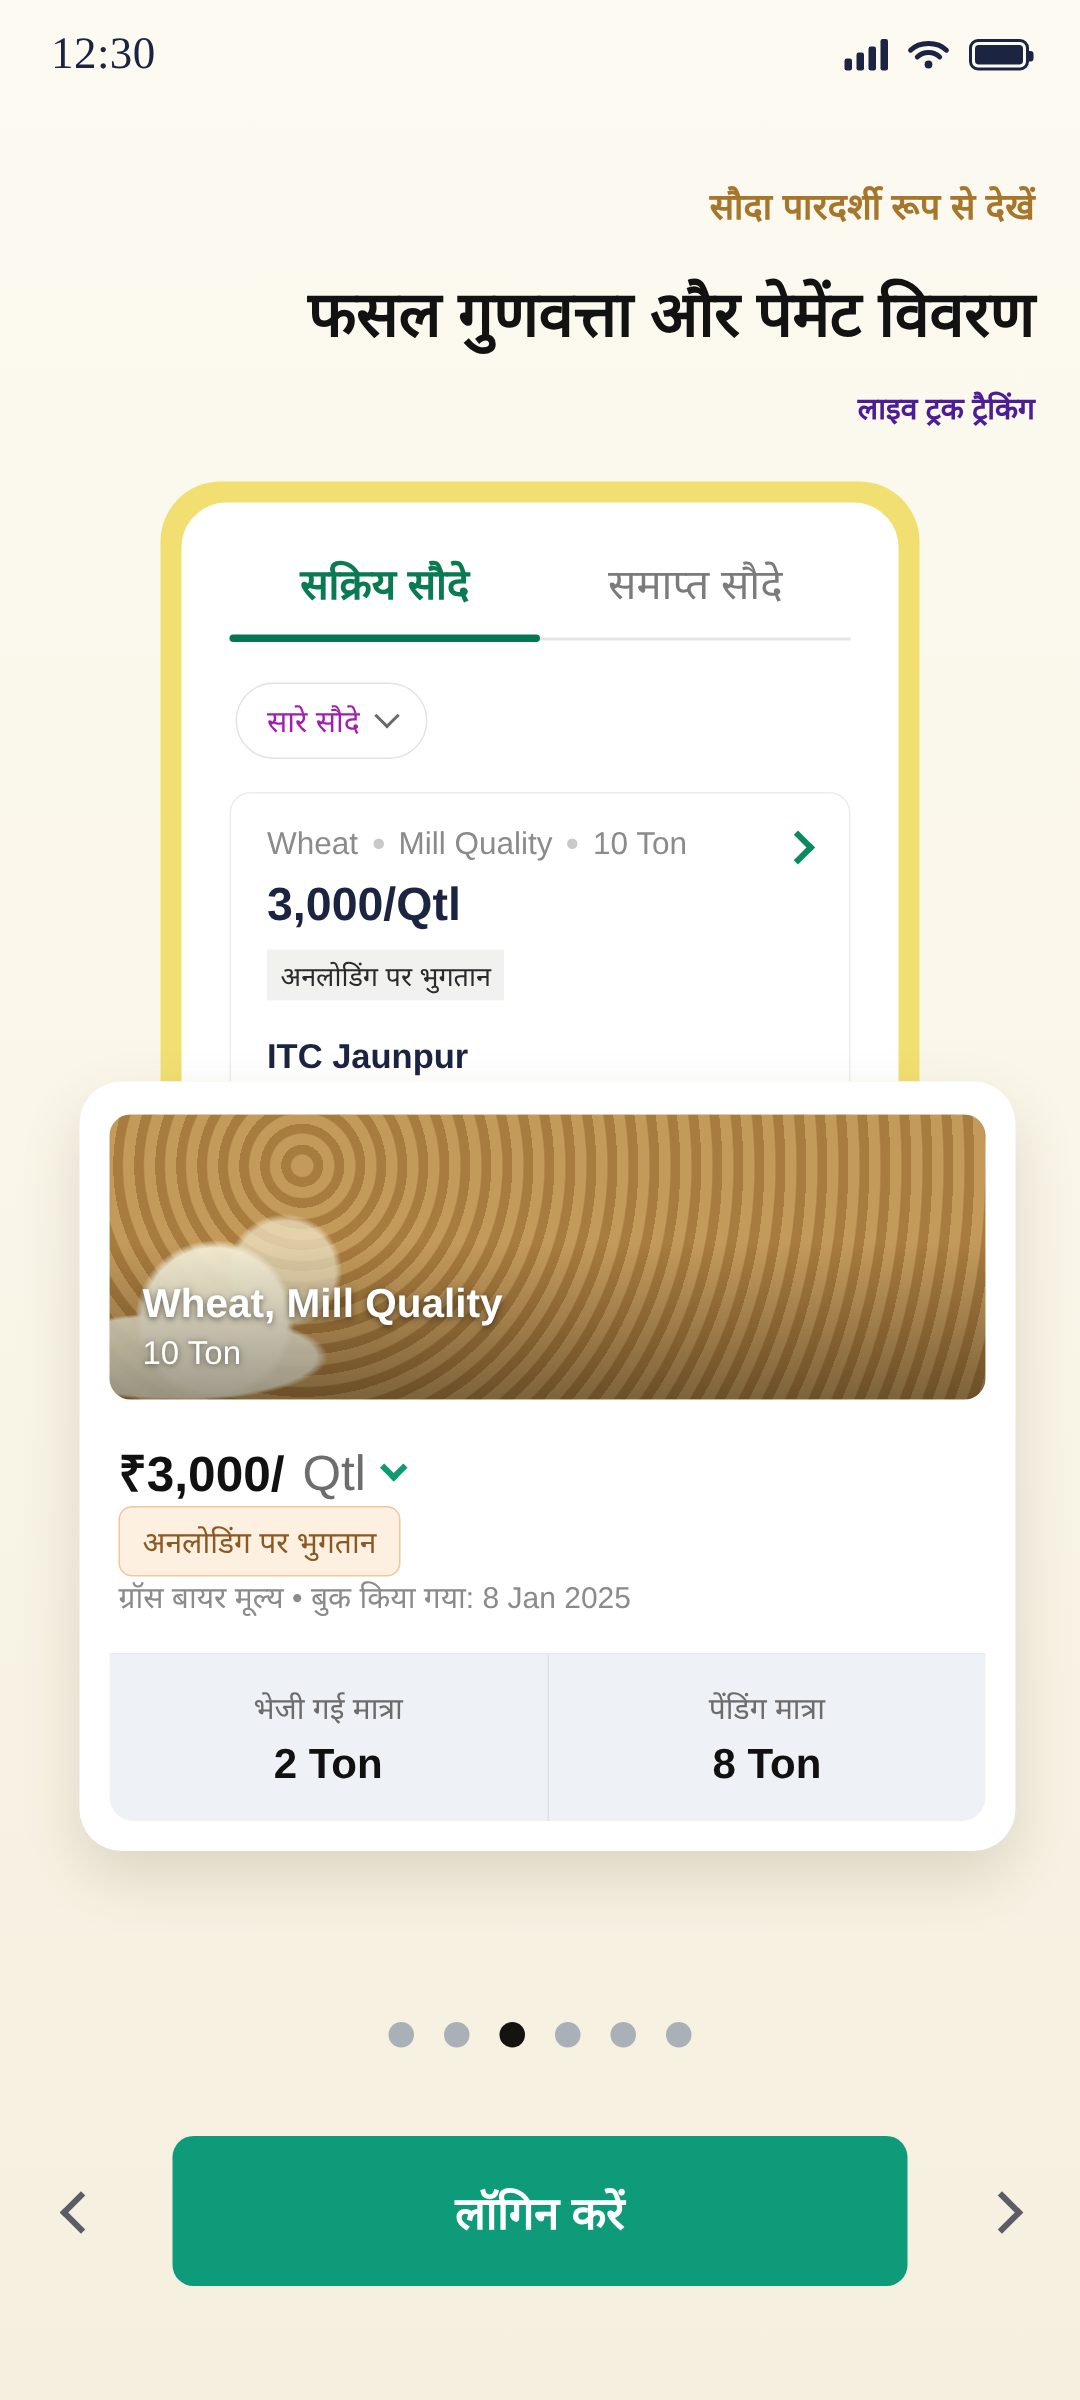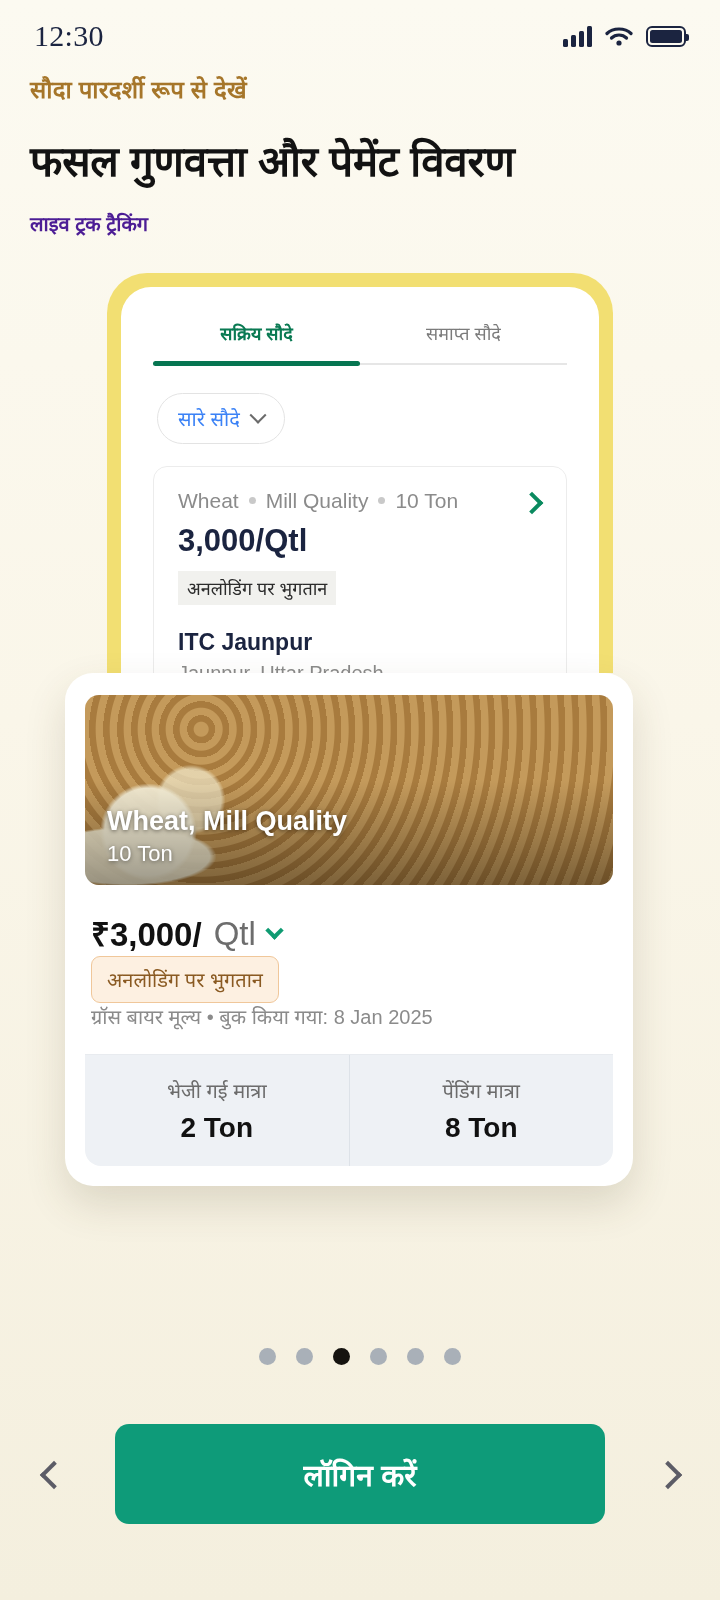--- a/index.html
+++ b/index.html
@@ -24,45 +24,45 @@
   .sig i:nth-child(3){height:16px;} .sig i:nth-child(4){height:21px;}
   .batt {
     width:40px; height:21px; border:2.3px solid #1B2440; border-radius:6px;
     padding:2px; position:relative;
   }
   .batt::after{ content:""; position:absolute; right:-5px; top:6px; width:3px; height:7px;
     background:#1B2440; border-radius:0 2px 2px 0; }
   .batt span{ display:block; width:100%; height:100%; background:#1B2440; border-radius:2.5px; }
 
   
-  .heads { text-align:left; padding:0 30px; }
+  .heads { text-align:right; margin-top:48px; padding:0 30px; }
   .eyebrow { font-size:24px; font-weight:700; color:#A6762A; letter-spacing:.2px; }
   .title { font-size:42px; font-weight:700; color:#121212; margin-top:26px; letter-spacing:-.2px; }
   .subtitle { font-size:20px; font-weight:700; color:#4c1d95; margin-top:22px; }
 
   
   .stage { position:relative; height:880px; margin-top:36px; }
   .phone {
     position:absolute; left:107px; top:0; width:506px; height:400px;
     background:#F2DF72; border-radius:40px 40px 0 0; padding:14px 14px 0 14px;
   }
   .phone-screen {
     width:100%; height:100%; background:#FFFFFF;
     border-radius:30px 30px 0 0; overflow:hidden;
   }
   .tabs { display:flex; padding:0 32px; margin-top:34px; position:relative; }
-  .tab { flex:1; text-align:center; font-size:18px; padding-bottom:18px; color:#7B7B7B; font-weight:400; }
+  .tab { flex:1; text-align:center; font-size:28px; padding-bottom:18px; color:#7B7B7B; font-weight:400; }
   .tab.active { color:#0A7A53; font-weight:700; }
   .tabs-rule { margin:0 32px; height:1.5px; background:#E6E6E6; position:relative; }
   .tabs-rule .ind { position:absolute; left:0; top:-2px; width:50%; height:4.5px; background:#067551; border-radius:3px; }
 
   .chip {
     display:inline-flex; align-items:center; gap:12px; margin:28px 0 0 36px;
     padding:11px 20px; border:1.5px solid #E3E3E3; border-radius:26px;
-    font-size:20px; color:#3b82f6; background:#fff;
+    font-size:20px; color:#a21caf; background:#fff;
   }
   .chev-d { width:12px; height:12px; border-right:2.6px solid #6B6B6B; border-bottom:2.6px solid #6B6B6B;
     transform:rotate(45deg) translate(-2px,-2px); }
 
   .deal {
     margin:22px 32px 0 32px; border:1.5px solid #ECECEC; border-radius:14px;
     background:#fff; position:relative;
   }
   .deal-body { padding:22px 24px 24px 24px; }
   .deal-meta { font-size:21px; color:#8B8B8B; display:flex; align-items:center; gap:10px; }
@@ -71,21 +71,21 @@
   .deal-price span { font-weight:700; }
   .deal-tag { display:inline-block; margin-top:12px; background:#F1F1EE; color:#2B2B2B;
     font-size:18px; padding:5px 9px; }
   .deal-buyer { font-size:23px; font-weight:700; color:#1B2440; margin-top:24px; }
   .deal-loc { font-size:20px; color:#8B8B8B; margin-top:6px; }
   .deal-arrow { position:absolute; right:26px; top:28px; width:16px; height:16px;
     border-top:4px solid #0A8A5F; border-right:4px solid #0A8A5F; transform:rotate(45deg); }
 
   
   .float {
-    position:absolute; left:65px; top:400px; width:568px;
+    position:absolute; left:53px; top:400px; width:624px;
     background:#FFFFFF; border-radius:28px; padding:22px 20px 20px 20px;
     box-shadow:0 18px 40px rgba(80,70,40,.16);
   }
   .photo {
     height:190px; border-radius:14px; position:relative; overflow:hidden;
     background:
       radial-gradient(circle at 12% 72%, rgba(245,238,214,.95) 0 9%, transparent 10%),
       radial-gradient(circle at 20% 55%, rgba(238,228,196,.75) 0 7%, transparent 8%),
       radial-gradient(ellipse at 8% 85%, rgba(243,236,210,.9) 0 12%, transparent 13%),
       repeating-radial-gradient(circle at 22% 18%, #C49A5B 0 7px, #A87B3E 8px 14px),

